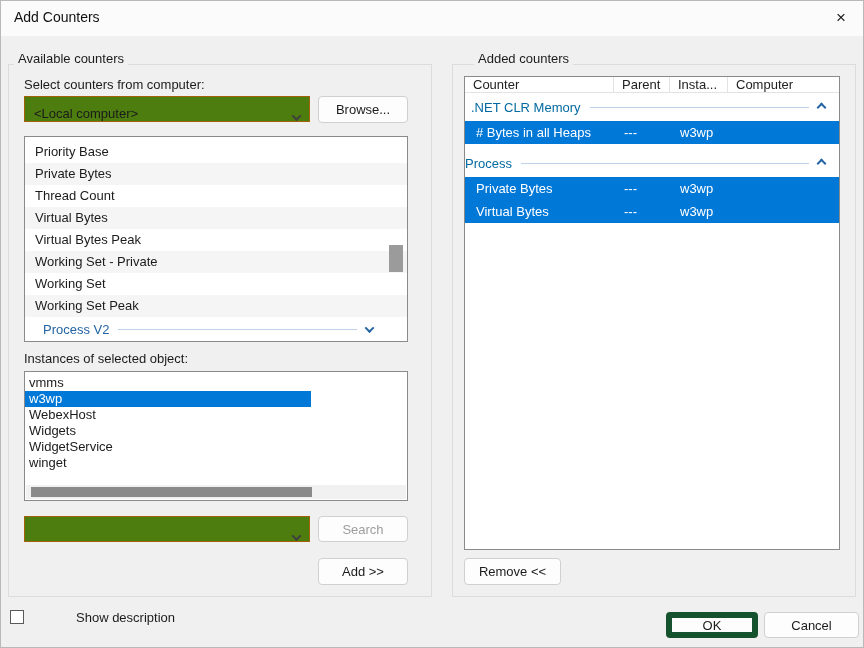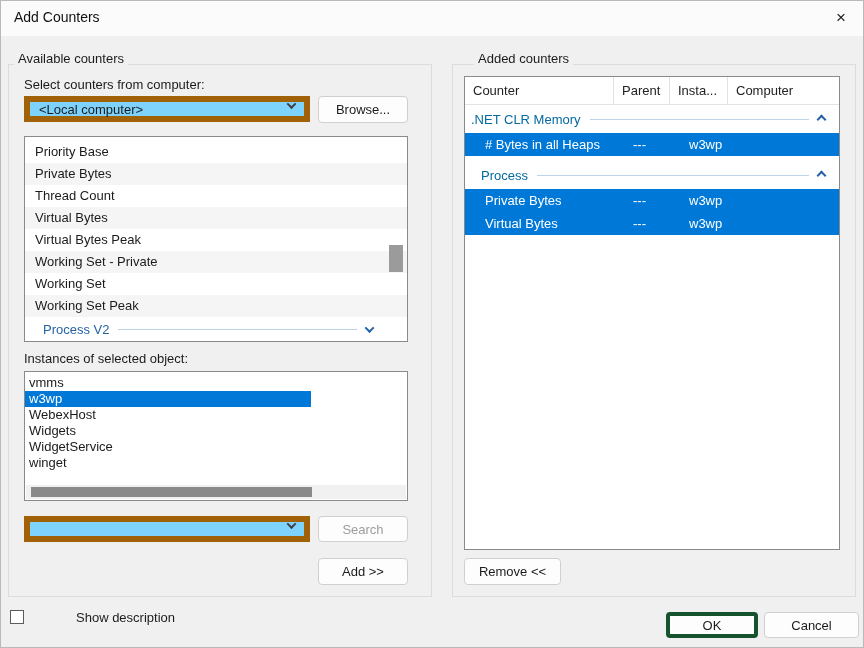--- a/index.html
+++ b/index.html
@@ -15,57 +15,57 @@
   
   .titlebar { position:absolute; left:0; top:0; width:864px; height:36px; background:#fbfbfb; }
   .title { position:absolute; left:14px; top:9px; font-size:14px; color:#111; }
   .close-btn { position:absolute; right:0; top:0; width:46px; height:35px; display:flex; align-items:center; justify-content:center; font-size:17px; color:#222; cursor:default; }
 
   
   .groupbox { position:absolute; border:1px solid #dcdcdc; background:transparent; }
   .grouplabel { position:absolute; background:#f0f0f0; padding:0 4px; height:16px; line-height:16px; z-index:2; }
 
   
-  .combo { position:absolute; background:#7dd3fc; border:6px solid #a16207; display:flex; align-items:flex-start; padding:0 9px; }
+  .combo { position:absolute; background:#4d7c0f; border:1px solid #a16207; display:flex; align-items:flex-end; padding:0 9px; }
   .combo-value { flex:1; white-space:nowrap; overflow:hidden; }
   .chev { width:7px; height:7px; border-left:2px solid #404040; border-bottom:2px solid #404040; display:inline-block; flex:none; }
   .chev.down { transform:rotate(-45deg) translate(1px,-1px); }
   .chev.blue { border-color:#2464a4; }
   .chev.up { transform:rotate(135deg); }
 
   
   .btn { position:absolute; background:#fdfdfd; border:1px solid #d0d0d0; border-radius:4px;
          display:flex; align-items:center; justify-content:center; color:#1b1b1b; cursor:default; }
-  .btn.default { border:4px solid #14532d; }
+  .btn.default { border:6px solid #14532d; }
   .btn.disabled { color:#9d9d9d; }
 
   
   .listbox { position:absolute; background:#fff; border:1px solid #8a8a8a; overflow:hidden; }
   .counter-rows { padding-top:4px; }
   .counter-row { height:22px; line-height:22px; padding-left:10px; white-space:nowrap; }
   .counter-row:nth-child(even) { background:#f5f5f5; }
   .cat-header { height:24px; display:flex; align-items:center; color:#2464a4; padding-left:18px; }
   .cat-line { flex:1; height:1px; background:#bed3e8; margin:0 9px; }
   .vthumb { position:absolute; right:4px; top:108px; width:14px; height:27px; background:#9b9b9b; }
 
   .inst-rows { padding-top:3px; }
   .inst-row { height:16px; line-height:16px; padding-left:4px; white-space:nowrap; }
   .inst-row.selected { background:#0078d7; color:#fff; width:286px; }
   .htrack { position:absolute; left:1px; right:1px; bottom:1px; height:14px; background:#f1f1f1; }
   .hthumb { position:absolute; left:5px; top:2px; width:281px; height:10px; background:#8a8a8a; }
 
   
   .table { position:absolute; background:#fff; border:1px solid #8a8a8a; overflow:hidden; }
-  .thead { display:grid; grid-template-columns:148px 56px 58px 1fr; height:28px; border-bottom:1px solid #e3e3e3; }
+  .thead { display:grid; grid-template-columns:148px 56px 58px 1fr; height:16px; border-bottom:1px solid #e3e3e3; }
   .th { display:flex; align-items:center; padding-left:8px; color:#222; }
   .th + .th { border-left:1px solid #e3e3e3; }
   .tgroup { height:28px; display:flex; align-items:center; color:#0369a1; }
   .trow { display:grid; grid-template-columns:148px 56px 58px 1fr; height:23px; }
   .trow.selected { background:#0078d7; color:#fff; }
-  .td { display:flex; align-items:center; padding-left:20px; white-space:nowrap; overflow:hidden; }
+  .td { display:flex; align-items:center; padding-left:11px; white-space:nowrap; overflow:hidden; }
 
   
   .checkbox { position:absolute; width:14px; height:14px; background:#fff; border:1px solid #5a5a5a; }
   .footer-label { position:absolute; }
 </style>
 </head>
 <body>
 
 <div class="frame"></div>
 
@@ -144,21 +144,21 @@
     <span class="cat-line"></span>
     <span class="chev up blue" style="margin-right:14px;"></span>
   </div>
   <div class="trow selected">
     <div class="td"># Bytes in all Heaps</div>
     <div class="td">---</div>
     <div class="td">w3wp</div>
     <div class="td"></div>
   </div>
 
-  <div class="tgroup" style="padding-left:16px; margin-top:5px;">
+  <div class="tgroup" style="padding-left:0; margin-top:5px;">
     <span>Process</span>
     <span class="cat-line"></span>
     <span class="chev up blue" style="margin-right:14px;"></span>
   </div>
   <div class="trow selected">
     <div class="td">Private Bytes</div>
     <div class="td">---</div>
     <div class="td">w3wp</div>
     <div class="td"></div>
   </div>

